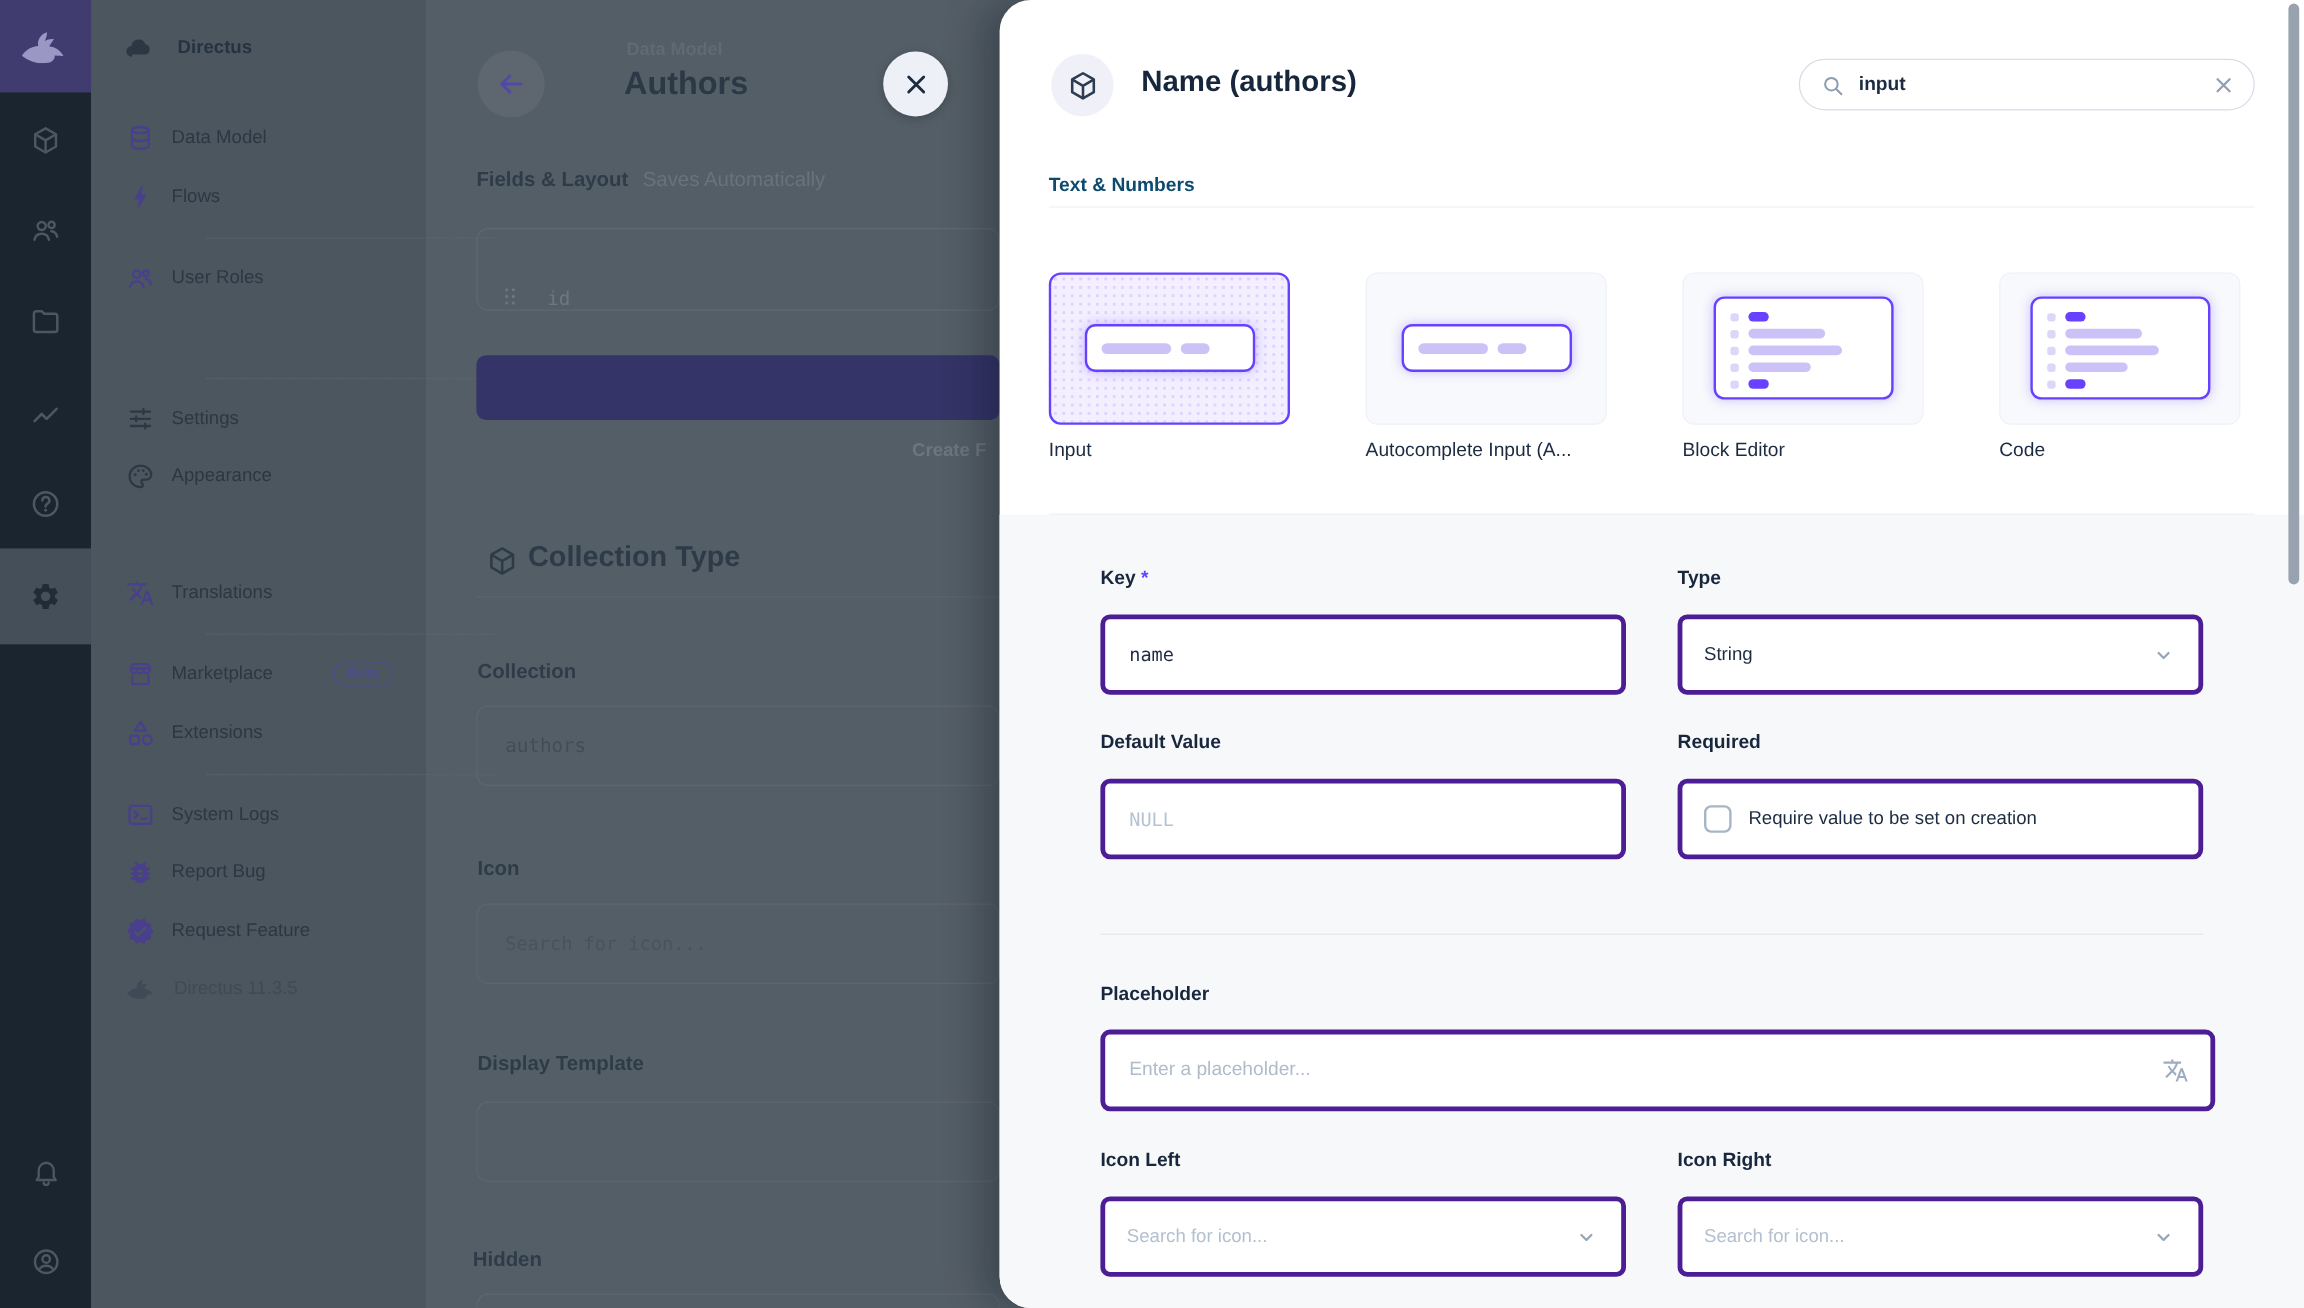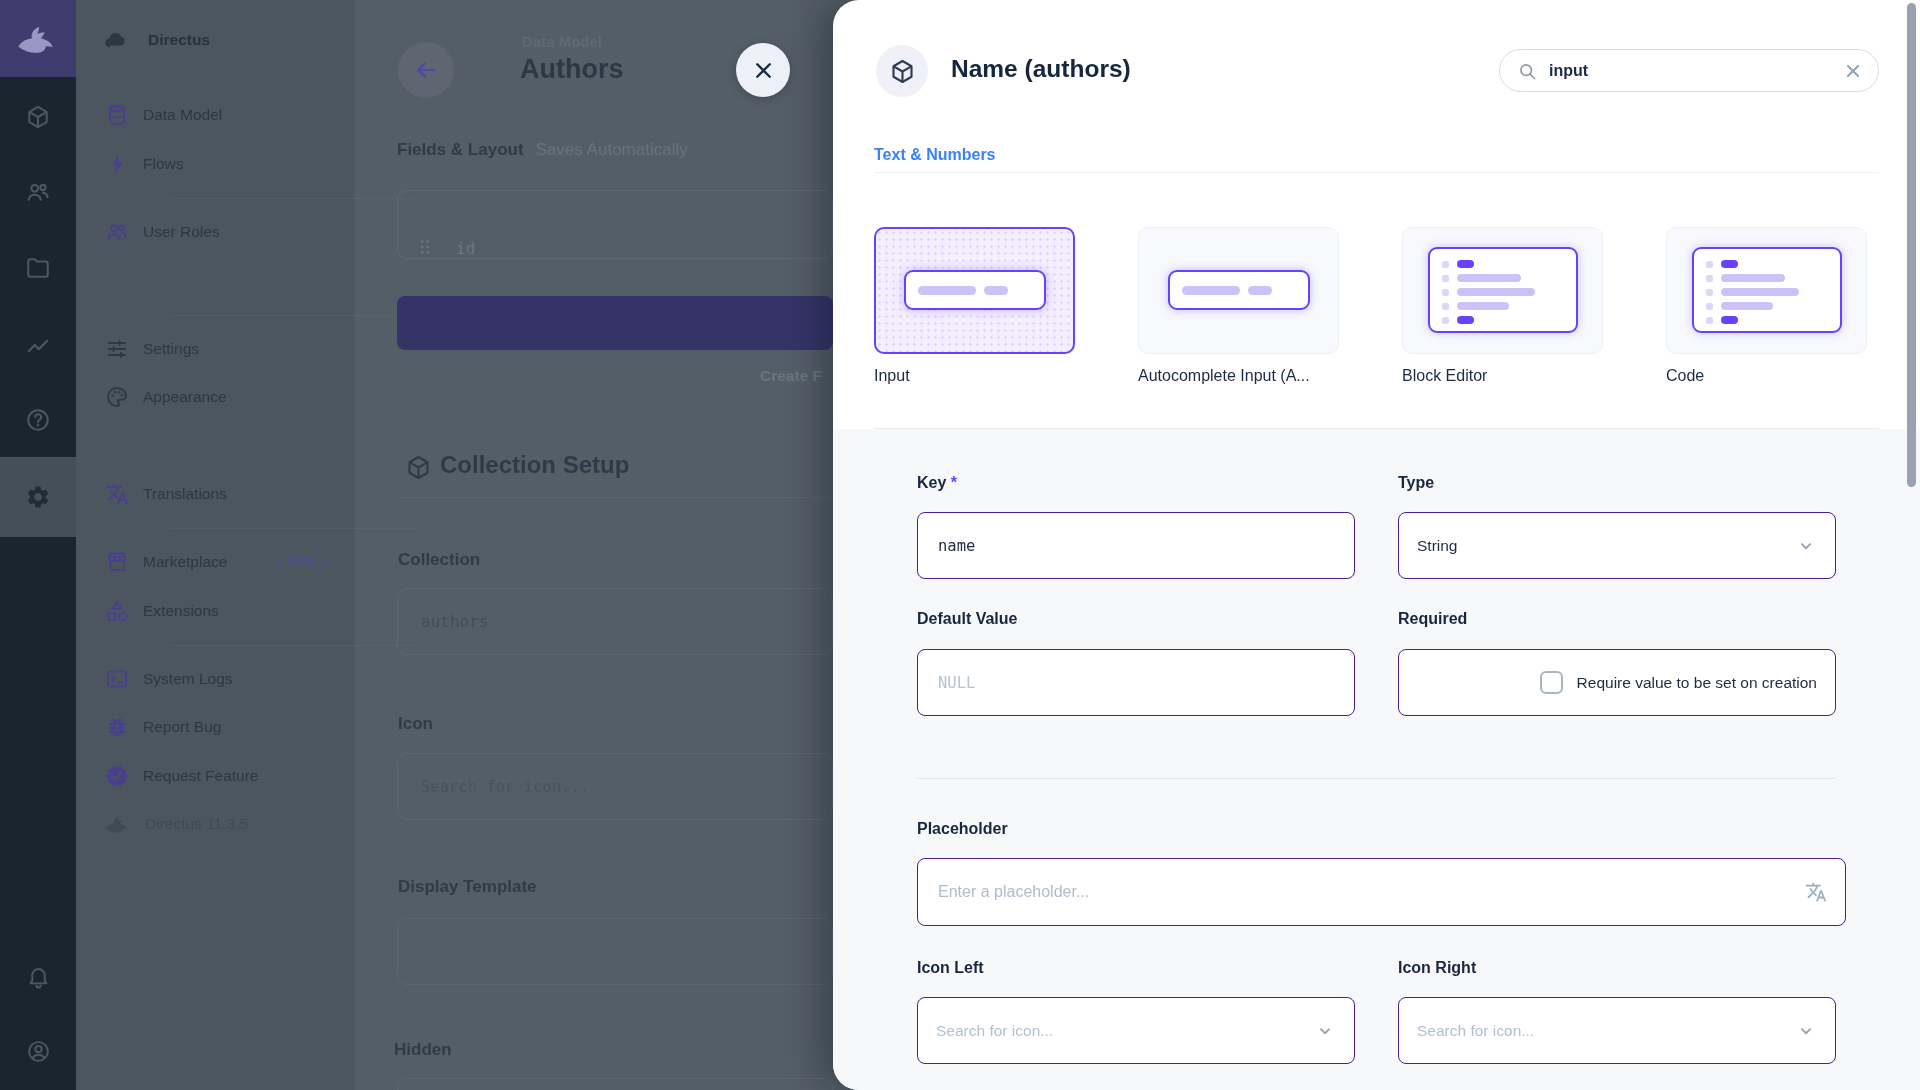--- a/index.html
+++ b/index.html
@@ -60,21 +60,21 @@
   
   .drawer{position:absolute;left:833px;top:0;width:1087px;height:1090px;background:#ffffff;
           border-radius:26px 0 0 26px;box-shadow:-14px 0 32px rgba(8,16,30,.30);}
   .badge-circ{position:absolute;left:43px;top:45px;width:52px;height:52px;border-radius:50%;
               background:#f0f1f8;display:flex;align-items:center;justify-content:center;color:#2e3c52;}
   .dtitle{position:absolute;left:118px;top:55px;font-size:24.5px;font-weight:700;color:#16263c;white-space:nowrap;}
   .search{position:absolute;left:666px;top:49px;width:380px;height:43px;border:1.5px solid #d6dde7;
           border-radius:22px;box-sizing:border-box;background:#fff;display:flex;align-items:center;}
   .search input{border:0;outline:0;flex:1;font-size:16px;color:#1d2c42;font-family:"Liberation Sans",sans-serif;
           font-weight:600;background:transparent;margin-left:10px;}
-  .gtitle{position:absolute;left:41px;top:146px;font-size:16px;font-weight:700;color:#3b82f6;}
+  .gtitle{position:absolute;left:41px;top:146px;font-size:16px;font-weight:700;color:#0c4a6e;}
   .hdiv{position:absolute;height:1px;background:#edf0f5;}
 
   .card{position:absolute;top:227px;width:201px;height:127px;border-radius:10px;box-sizing:border-box;
         background:#f8f9fc;border:1px solid #edf0f6;cursor:pointer;}
   .card.sel{border:2px solid #6741ff;background-color:#f3efff;
         background-image:radial-gradient(#ded3ff 1.1px,transparent 1.2px);background-size:7px 7px;}
   .mock-input{width:142px;height:40px;background:#fff;border:2px solid #6741ff;border-radius:9px;
         box-shadow:0 0 10px rgba(102,68,255,.35);display:flex;align-items:center;gap:8px;
         padding:0 12px;box-sizing:border-box;margin:42px auto 0;}
   .card.sel .mock-input{margin-top:41px;}
@@ -84,22 +84,22 @@
         box-shadow:0 0 10px rgba(102,68,255,.30);margin:19px auto 0;box-sizing:border-box;padding:8px 0 0 12px;}
   .mrow{display:flex;align-items:center;gap:8px;height:14px;}
   .mdot{width:7px;height:7px;border-radius:2.5px;background:#ddd6f8;flex:none;}
   .mbar{height:8px;border-radius:4px;background:#cdc2f8;}
   .sb{background:#6741ff;width:17px;} .w2{width:64px;} .w3{width:78px;} .w4{width:52px;}
   .cardlabel{position:absolute;top:367px;font-size:16px;font-weight:500;color:#1c2b42;white-space:nowrap;}
 
   .formbg{position:absolute;left:0;top:429px;width:1087px;height:661px;background:#f7f8fa;border-radius:0 0 0 26px;}
   .dlabel{position:absolute;font-size:16px;font-weight:700;color:#18273d;white-space:nowrap;}
   .star{color:#6741ff;font-weight:700;}
-  .dinput{position:absolute;height:67px;background:#fff;border:1px solid #4c1d95;border-radius:8px;
-          box-sizing:border-box;display:flex;align-items:center;padding:0 18px;justify-content:flex-end;}
+  .dinput{position:absolute;height:67px;background:#fff;border:4px solid #4c1d95;border-radius:8px;
+          box-sizing:border-box;display:flex;align-items:center;padding:0 18px;}
   .dinput input{border:0;outline:0;background:transparent;width:100%;}
   .inmono{font-family:"DejaVu Sans Mono",monospace;font-size:15.5px;color:#1e2d43;}
   .inmono::placeholder{color:#b6c3d2;opacity:1;}
   .insans{font-family:"Liberation Sans",sans-serif;font-size:15.5px;color:#1e2d43;}
   .insans::placeholder{color:#aebccc;opacity:1;}
   .selval{font-size:15.5px;color:#1e2d43;flex:1;}
   .chev{color:#97a6b7;flex:none;}
   .checkbox{width:23px;height:23px;border:2px solid #a7b5c5;border-radius:6px;background:#fff;
             box-sizing:border-box;flex:none;cursor:pointer;}
   .reqtext{font-size:15.5px;color:#1d2c42;margin-left:14px;}
@@ -462,21 +462,21 @@
     </div>
 
     <div class="pbtn"></div>
     <div class="createlink">Create F</div>
 
     <span class="csicon">
         <svg width="27" height="27">
           <use href="#i-box"></use>
         </svg>
       </span>
-    <div class="cstitle">Collection Setup</div>
+    <div class="cstitle">Collection Type</div>
     <div class="cdiv"></div>
 
     <div class="flabel" style="top:550px">Collection</div>
     <div class="finput" style="top:588px">
       <span class="fmono" style="color:#414e5a">authors</span>
     </div>
 
     <div class="flabel" style="top:714px">Icon</div>
     <div class="finput" style="top:753px">
       <span class="fmono" style="font-size:15.5px;color:#47545f">Search for icon...</span>

